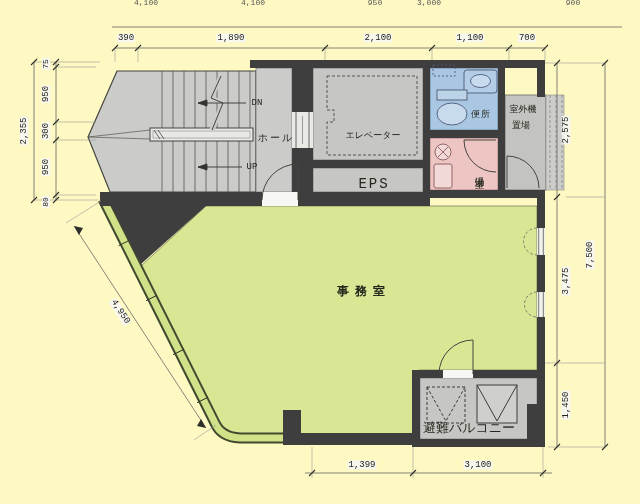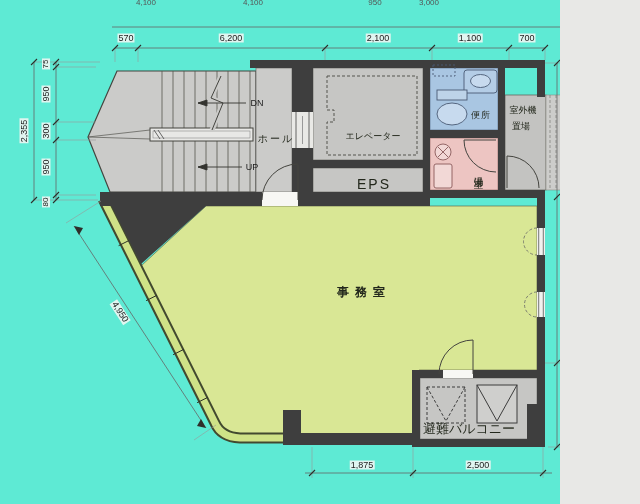--- a/index.html
+++ b/index.html
@@ -1,17 +1,17 @@
 <!DOCTYPE html>
 <html><head>
 <meta charset="utf-8">
 <style>
   html,body{margin:0;padding:0;background:#e8e8e6;}
-  .screen{position:relative;width:560px;height:504px;background:#5eead4;overflow:hidden;
-          font-family:Liberation Sans, sans-serif;}
+  .screen{position:relative;width:640px;height:504px;background:#fef9c3;overflow:hidden;
+          font-family:Liberation Mono, monospace;}
   svg{position:absolute;left:0;top:0;}
   .lbl{position:absolute;transform:translate(-50%,-50%);font-size:9px;color:#1d1d1d;
        white-space:nowrap;line-height:1;}
   .dim{font-size:9px;color:#222;background:rgba(247,247,244,.85);padding:0 1px;}
   .dim-sm{font-size:8px;color:#555;}
   .rot{transform:translate(-50%,-50%) rotate(-90deg);}
   .rot-diag{transform:translate(-50%,-50%) rotate(57deg);}
   .room{color:#23281c;}
   .vert{writing-mode:vertical-rl;transform:none;letter-spacing:1px;}
 </style>
@@ -235,40 +235,40 @@
     <polygon points="206,428 197,426 201,419"></polygon>
   </g>
 </svg>
 
 <div class="lbl dim-sm" style="left:146px;top:3px">4,100</div>
 <div class="lbl dim-sm" style="left:253px;top:3px">4,100</div>
 <div class="lbl dim-sm" style="left:375px;top:3px">950</div>
 <div class="lbl dim-sm" style="left:429px;top:3px">3,000</div>
 <div class="lbl dim-sm" style="left:573px;top:3px">900</div>
 
-<div class="lbl dim" style="left:126px;top:38px">570</div>
-<div class="lbl dim" style="left:231px;top:38px">6,200</div>
+<div class="lbl dim" style="left:126px;top:38px">390</div>
+<div class="lbl dim" style="left:231px;top:38px">1,890</div>
 <div class="lbl dim" style="left:378px;top:38px">2,100</div>
 <div class="lbl dim" style="left:470px;top:38px">1,100</div>
 <div class="lbl dim" style="left:527px;top:38px">700</div>
 
 <div class="lbl dim rot" style="left:24px;top:131px">2,355</div>
 <div class="lbl dim rot" style="left:46px;top:64px;font-size:8px">75</div>
 <div class="lbl dim rot" style="left:46px;top:94px">950</div>
 <div class="lbl dim rot" style="left:46px;top:131px">300</div>
 <div class="lbl dim rot" style="left:46px;top:167px">950</div>
 <div class="lbl dim rot" style="left:46px;top:202px;font-size:8px">80</div>
 
 <div class="lbl dim rot" style="left:566px;top:130px">2,575</div>
 <div class="lbl dim rot" style="left:566px;top:281px">3,475</div>
 <div class="lbl dim rot" style="left:566px;top:405px">1,450</div>
 <div class="lbl dim rot" style="left:590px;top:255px">7,500</div>
 
-<div class="lbl dim" style="left:362px;top:465px">1,875</div>
-<div class="lbl dim" style="left:478px;top:465px">2,500</div>
+<div class="lbl dim" style="left:362px;top:465px">1,399</div>
+<div class="lbl dim" style="left:478px;top:465px">3,100</div>
 
 <div class="lbl dim rot-diag" style="left:120px;top:312px">4,950</div>
 
 <div class="lbl room" style="left:276px;top:139px;font-size:10px;letter-spacing:2px">ホール</div>
 <div class="lbl room" style="left:373px;top:136px;font-size:9px">エレベーター</div>
 <div class="lbl room" style="left:374px;top:184px;font-size:14px;letter-spacing:2px">EPS</div>
 <div class="lbl room" style="left:481px;top:115px;font-size:9px;letter-spacing:1px">便所</div>
 <div class="lbl room" style="left:523px;top:110px;font-size:9px">室外機</div>
 <div class="lbl room" style="left:521px;top:126px;font-size:9px">置場</div>
 <div class="lbl room vert" style="left:474px;top:169px;font-size:9.5px">湯沸室</div>

